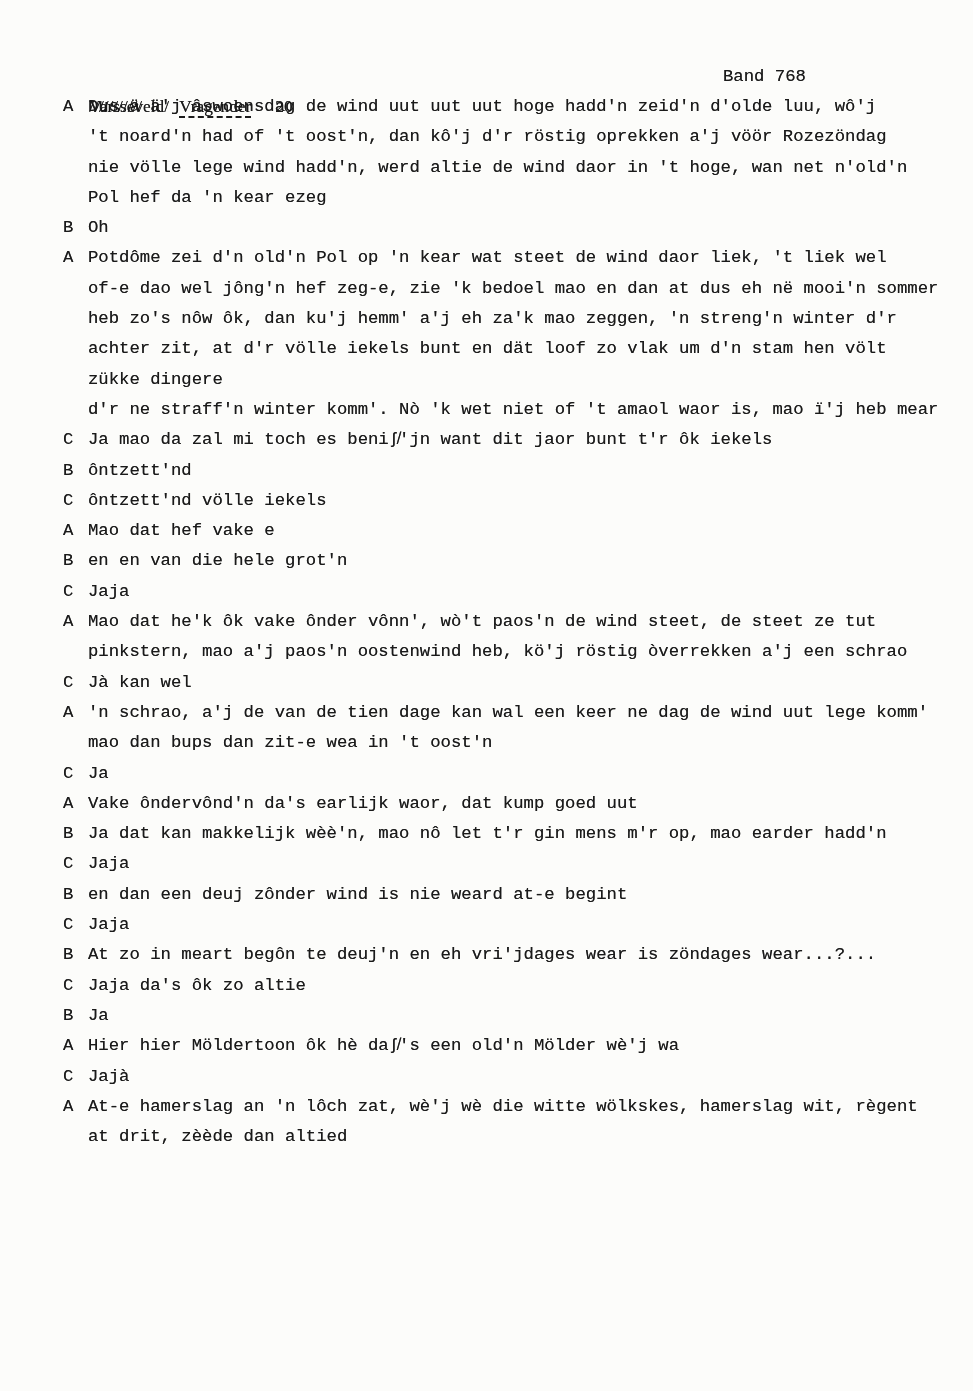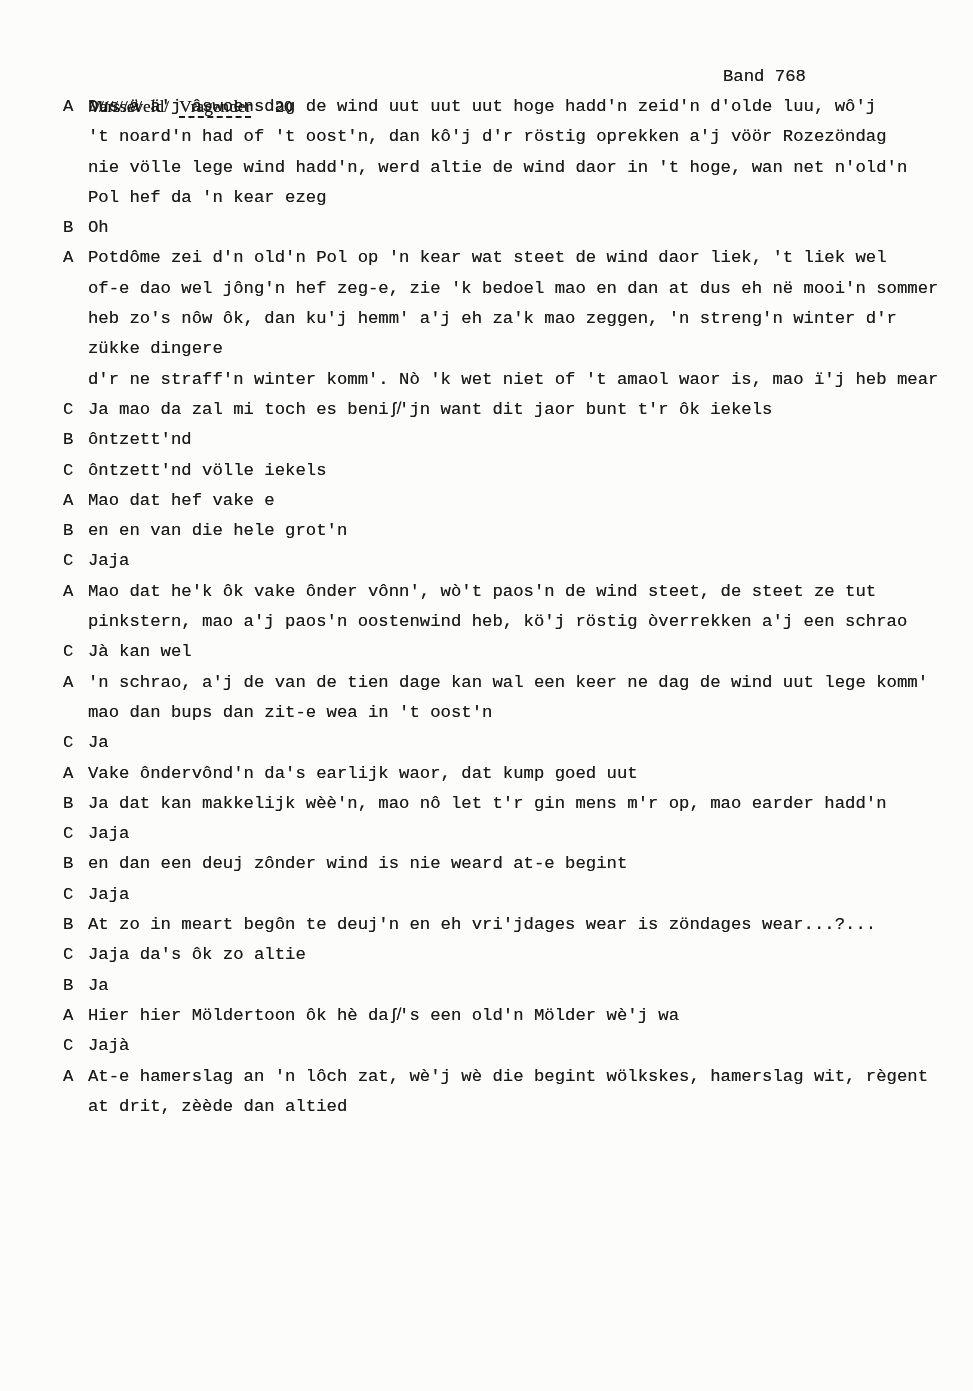--- a/index.html
+++ b/index.html
@@ -86,20 +86,21 @@
 
   <div class="transcript" id="transcript">
       <div class="line"><span class="speaker">A</span><span class="text">Dus ä ä'j âswoensdag de wind uut uut uut hoge hadd'n zeid'n d'olde luu, wô'j</span></div>
       <div class="line"><span class="speaker"></span><span class="text">'t noard'n had of 't oost'n, dan kô'j d'r röstig oprekken a'j vöör Rozezöndag</span></div>
       <div class="line"><span class="speaker"></span><span class="text">nie völle lege wind hadd'n, werd altie de wind daor in 't hoge, wan net n'old'n</span></div>
       <div class="line"><span class="speaker"></span><span class="text">Pol hef da 'n kear ezeg</span></div>
       <div class="line"><span class="speaker">B</span><span class="text">Oh</span></div>
       <div class="line"><span class="speaker">A</span><span class="text">Potdôme zei d'n old'n Pol op 'n kear wat steet de wind daor liek, 't liek wel</span></div>
       <div class="line"><span class="speaker"></span><span class="text">of-e dao wel jông'n hef zeg-e, zie 'k bedoel mao en dan at dus eh në mooi'n sommer</span></div>
       <div class="line"><span class="speaker"></span><span class="text">heb zo's nôw ôk, dan ku'j hemm' a'j eh za'k mao zeggen, 'n streng'n winter d'r</span></div>
+      <div class="line"><span class="speaker"></span><span class="text">achter zit, at d'r völle iekels bunt en dät loof zo vlak um d'n stam hen völt</span></div>
       <div class="line"><span class="speaker"></span><span class="text">zükke dingere</span></div>
       <div class="line"><span class="speaker"></span><span class="text">d'r ne straff'n winter komm'. Nò 'k wet niet of 't amaol waor is, mao ï'j heb mear</span></div>
       <div class="line"><span class="speaker">C</span><span class="text">Ja mao da zal mi toch es beniʃ̸'jn want dit jaor bunt t'r ôk iekels</span></div>
       <div class="line"><span class="speaker">B</span><span class="text">ôntzett'nd</span></div>
       <div class="line"><span class="speaker">C</span><span class="text">ôntzett'nd völle iekels</span></div>
       <div class="line"><span class="speaker">A</span><span class="text">Mao dat hef vake e</span></div>
       <div class="line"><span class="speaker">B</span><span class="text">en en van die hele grot'n</span></div>
       <div class="line"><span class="speaker">C</span><span class="text">Jaja</span></div>
       <div class="line"><span class="speaker">A</span><span class="text">Mao dat he'k ôk vake ônder vônn', wò't paos'n de wind steet, de steet ze tut</span></div>
       <div class="line"><span class="speaker"></span><span class="text">pinkstern, mao a'j paos'n oostenwind heb, kö'j röstig òverrekken a'j een schrao</span></div>
@@ -110,17 +111,17 @@
       <div class="line"><span class="speaker">A</span><span class="text">Vake ôndervônd'n da's earlijk waor, dat kump goed uut</span></div>
       <div class="line"><span class="speaker">B</span><span class="text">Ja dat kan makkelijk wèè'n, mao nô let t'r gin mens m'r op, mao earder hadd'n</span></div>
       <div class="line"><span class="speaker">C</span><span class="text">Jaja</span></div>
       <div class="line"><span class="speaker">B</span><span class="text">en dan een deuj zônder wind is nie weard at-e begint</span></div>
       <div class="line"><span class="speaker">C</span><span class="text">Jaja</span></div>
       <div class="line"><span class="speaker">B</span><span class="text">At zo in meart begôn te deuj'n en eh vri'jdages wear is zöndages wear...?...</span></div>
       <div class="line"><span class="speaker">C</span><span class="text">Jaja da's ôk zo altie</span></div>
       <div class="line"><span class="speaker">B</span><span class="text">Ja</span></div>
       <div class="line"><span class="speaker">A</span><span class="text">Hier hier Möldertoon ôk hè daʃ̸'s een old'n Mölder wè'j wa</span></div>
       <div class="line"><span class="speaker">C</span><span class="text">Jajà</span></div>
-      <div class="line"><span class="speaker">A</span><span class="text">At-e hamerslag an 'n lôch zat, wè'j wè die begint wölkskes, hamerslag wit, règent</span></div>
+      <div class="line"><span class="speaker">A</span><span class="text">At-e hamerslag an 'n lôch zat, wè'j wè die witte wölkskes, hamerslag wit, règent</span></div>
       <div class="line"><span class="speaker"></span><span class="text">at drit, zèède dan altied</span></div>
     </div>
 
 </div>
 
 </body></html>

